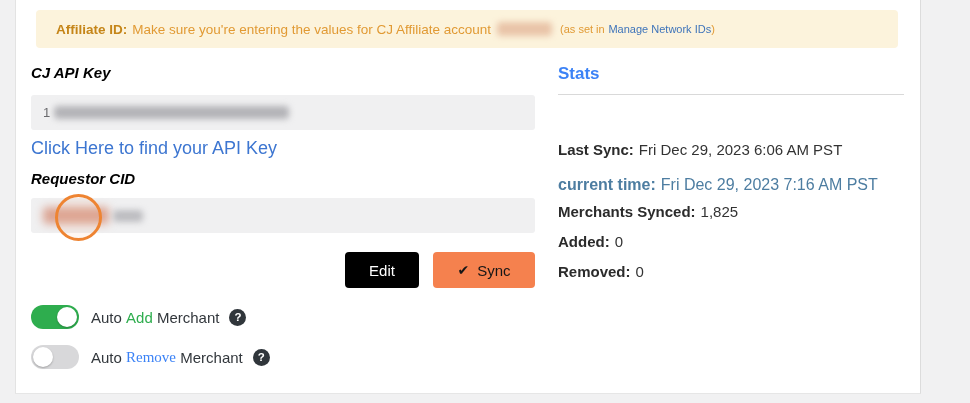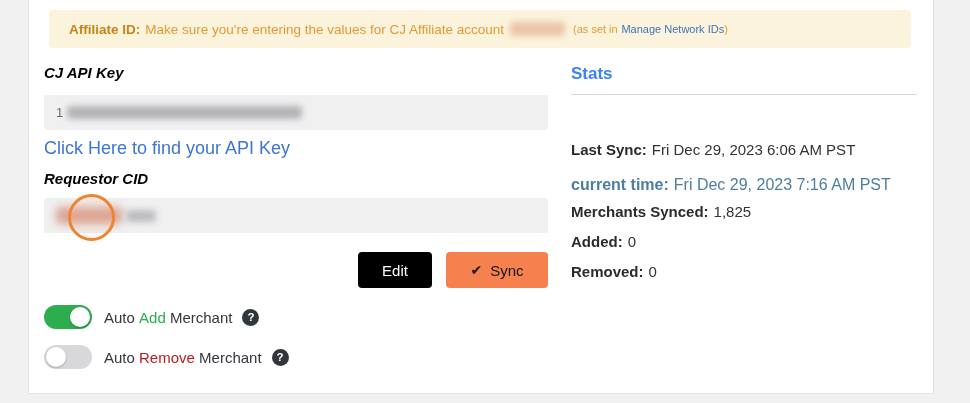--- a/index.html
+++ b/index.html
@@ -4,21 +4,21 @@
 <style>
   * { margin: 0; padding: 0; box-sizing: border-box; }
   html, body { width: 970px; height: 403px; overflow: hidden; }
   body {
     background: #f1f1f2;
     font-family: "Liberation Sans", "DejaVu Sans", sans-serif;
     color: #2d2d2d;
   }
   .card {
     position: absolute;
-    left: 28px; top: 0;
+    left: 15px; top: 0;
     width: 906px; height: 394px;
     background: #ffffff;
     border-left: 1px solid #e3e3e3;
     border-right: 1px solid #dcdcdc;
     border-bottom: 1px solid #e6e6e6;
   }
   
   .banner {
     position: absolute;
     left: 20px; top: 10px;
@@ -97,21 +97,21 @@
   .toggle.off { background: #d8d8da; }
   .knob {
     position: absolute; top: 2px;
     width: 20px; height: 20px;
     background: #ffffff; border-radius: 50%;
     box-shadow: 0 1px 2px rgba(0,0,0,0.25);
   }
   .toggle.on  .knob { right: 2px; }
   .toggle.off .knob { left: 2px; }
   .hl-green { color: #2ead4e; }
-  .hl-red   { color: #b91c1c; }
+  .hl-red   { color: #3b82f6; font-family: Liberation Serif, serif; }
   .qicon {
     width: 17px; height: 17px;
     background: #30363b; color: #ffffff;
     border-radius: 50%;
     font-size: 11.5px; font-weight: bold;
     display: inline-flex; align-items: center; justify-content: center;
     margin-left: 10px;
     cursor: pointer;
   }
   

